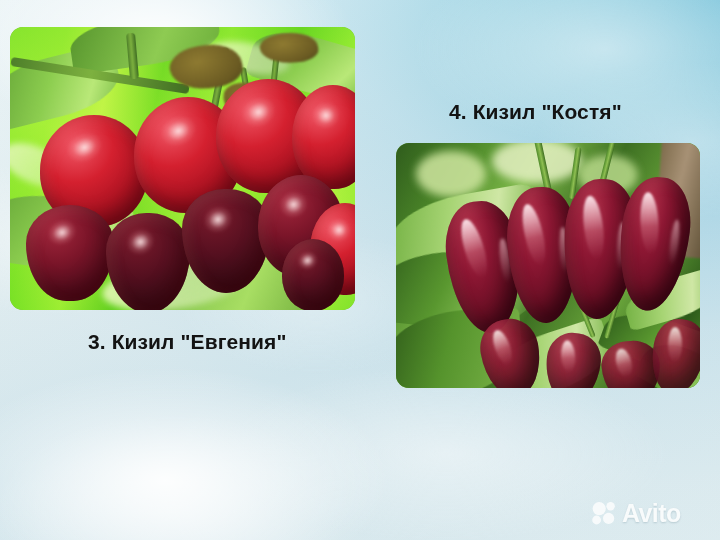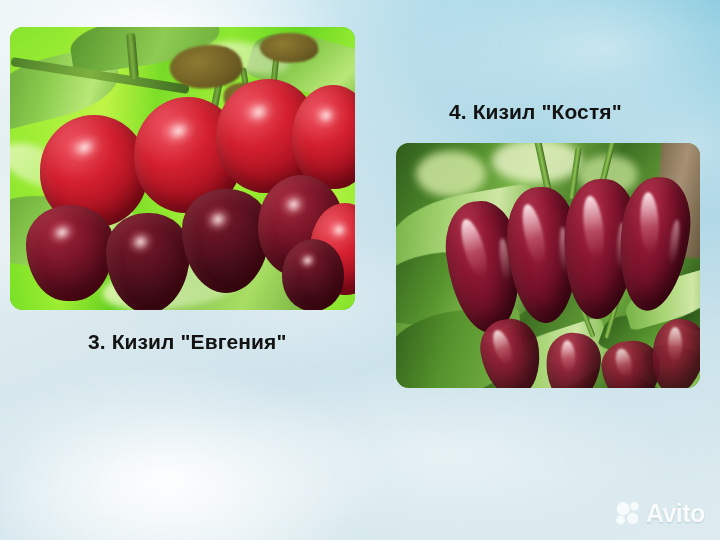--- a/index.html
+++ b/index.html
@@ -179,21 +179,21 @@
     color: #131313;
     letter-spacing: .1px;
     white-space: nowrap;
   }
   #caption-evgeniya { left: 88px; top: 330px; font-size: 21px; }
   #caption-kostya   { left: 449px; top: 100px; font-size: 21px; }
 
   
   #avito-watermark {
     position: absolute;
-    left: 615px; top: 500px;
+    left: 591px; top: 500px;
     display: flex;
     align-items: flex-end;
     gap: 5px;
     opacity: .82;
   }
   #avito-watermark .mark { display: block; }
   #avito-watermark .word {
     font-size: 25px;
     font-weight: bold;
     color: #ffffff;

